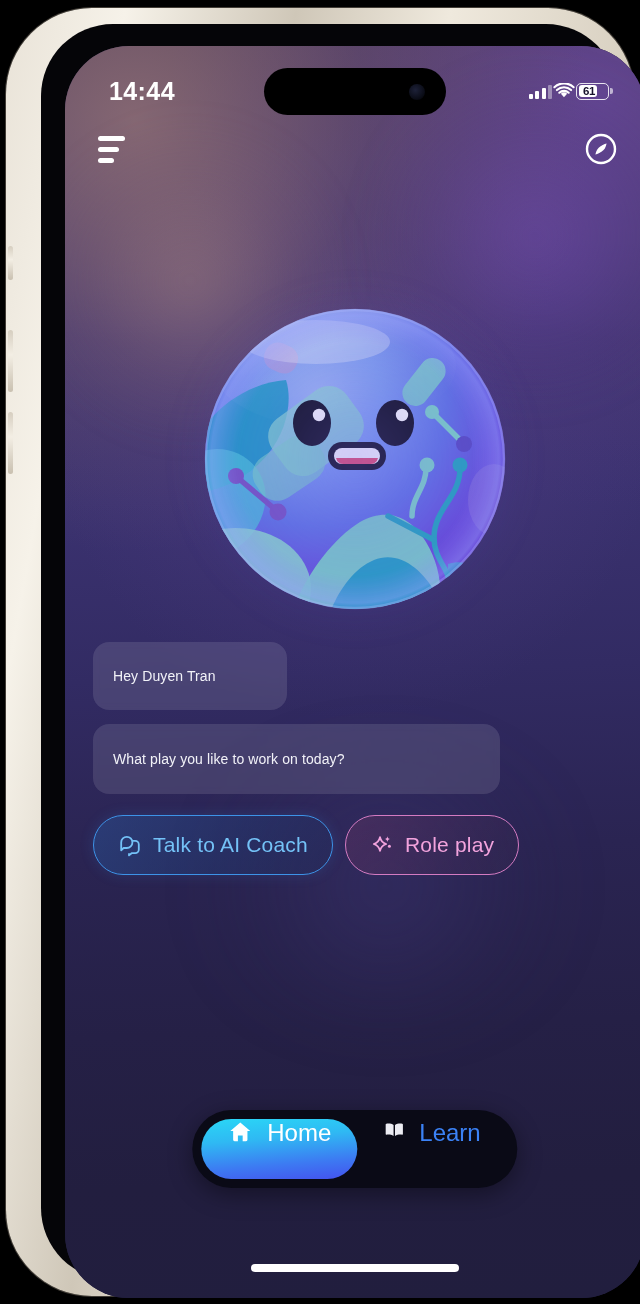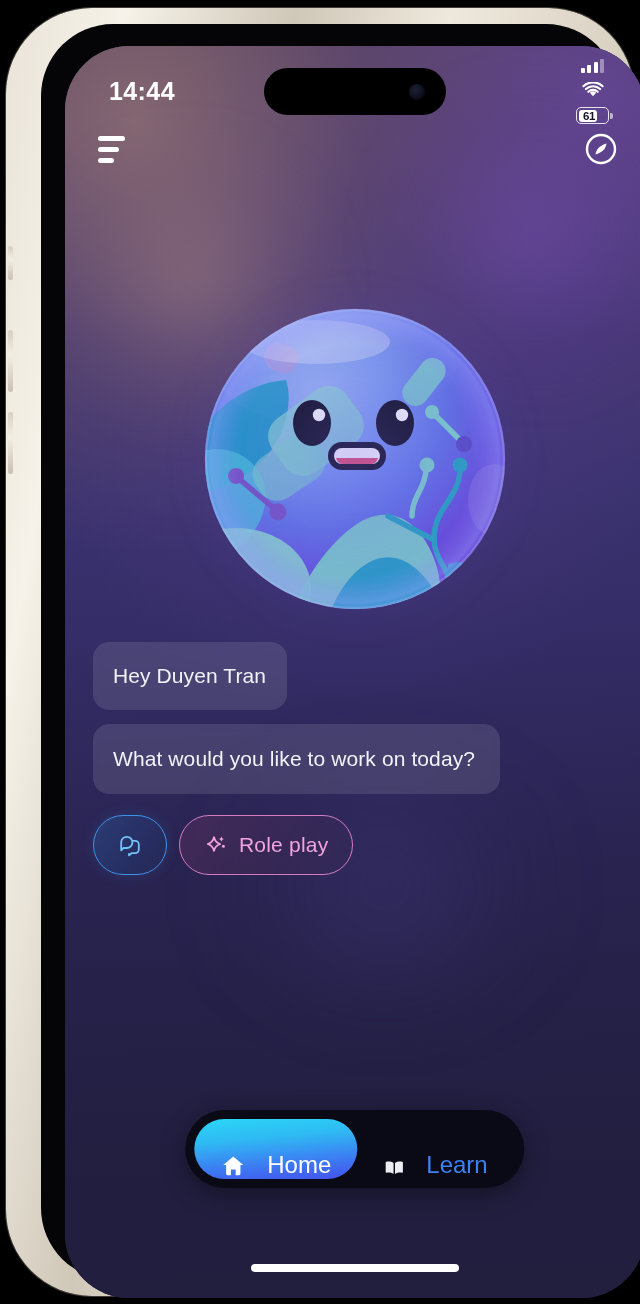--- a/index.html
+++ b/index.html
@@ -138,22 +138,21 @@
   }
   #status-time {
     color: #ffffff;
     font-size: 25px;
     font-weight: 700;
     letter-spacing: 0.4px;
   }
   #status-right {
     display: flex;
     align-items: center;
-    gap: 9px;
-    flex-direction: column;
+    gap: 1px;
   }
   .signal-bars { display: flex; align-items: flex-end; gap: 2.5px; height: 15px; }
   .signal-bars i { display: block; width: 4px; background: #ffffff; border-radius: 1px; }
   .signal-bars i:nth-child(1) { height: 5px; }
   .signal-bars i:nth-child(2) { height: 8px; }
   .signal-bars i:nth-child(3) { height: 11px; }
   .signal-bars i:nth-child(4) { height: 14px; background: rgba(255,255,255,0.40); }
 
   #battery {
     position: relative;
@@ -249,21 +248,21 @@
   }
 
   
   .bubble {
     position: absolute;
     border-radius: 16px;
     display: flex;
     align-items: center;
     box-sizing: border-box;
     color: #f2f2f8;
-    font-size: 21px;
+    font-size: 14px;
     letter-spacing: 0.1px;
     backdrop-filter: blur(3px);
   }
   #bubble-greeting {
     left: 28px;
     top: 596px;
     width: 194px;
     height: 68px;
     padding: 0 20px;
     background: rgba(255,255,255,0.115);
@@ -331,22 +330,22 @@
     display: flex;
     align-items: center;
     padding: 0 9px;
     gap: 4px;
     box-shadow: 0 6px 24px rgba(0,0,0,0.40);
   }
   .nav-item {
     height: 60px;
     border-radius: 30px;
     display: flex;
-    align-items: flex-end;
-    gap: 21px;
+    align-items: flex-start;
+    gap: 14px;
     padding: 0 26px;
     font-size: 24px;
     cursor: pointer;
     box-sizing: border-box;
   }
   #nav-home {
     background: linear-gradient(175deg, #2ad7f6 0%, #2fb9f3 34%, #3d79f2 72%, #4452ee 100%);
     color: #ffffff;
     font-weight: 500;
   }
@@ -504,30 +503,31 @@
           <rect x="130" y="140" width="58" height="28" rx="14" fill="#121220"></rect>
           <rect x="136" y="146" width="46" height="16" rx="8" fill="#ffffff"></rect>
           <path d="M138 156 h42 a8 8 0 0 1 -8 6 h-26 a8 8 0 0 1 -8 -6 Z" fill="#e8506f"></path>
         </svg>
       </div>
 
       <div class="bubble" id="bubble-greeting">
         <span>Hey Duyen Tran</span>
       </div>
       <div class="bubble" id="bubble-prompt">
-        <span>What would you like to work on today?</span>
+        <span>What play you like to work on today?</span>
       </div>
 
       <div id="chips">
 
         <div class="chip" id="chip-talk">
           <svg width="24" height="24" viewBox="0 0 24 24">
             <path d="M3.2 9.4 a5.6 5.6 0 0 1 5.6 -5.6 a5.6 5.6 0 0 1 5.6 5.6 a5.6 5.6 0 0 1 -5.6 5.6 h-3.2 l-2.4 2.3 Z" fill="none" stroke="currentColor" stroke-width="1.8" stroke-linejoin="round"></path>
             <path d="M14.4 7.8 h2.8 a3.6 3.6 0 0 1 3.6 3.6 v5.2 a3.6 3.6 0 0 1 -3.6 3.6 h-3.6 l-2.6 2.2 v-2.2" fill="none" stroke="currentColor" stroke-width="1.8" stroke-linejoin="round"></path>
           </svg>
+          <span>Talk to AI Coach</span>
         </div>
 
         <div class="chip" id="chip-role">
           <svg width="24" height="24" viewBox="0 0 24 24">
             <path d="M10 4.2 C10.9 8.1 12.3 9.8 16.2 11 C12.3 12.2 10.9 13.9 10 17.8 C9.1 13.9 7.7 12.2 3.8 11 C7.7 9.8 9.1 8.1 10 4.2 Z" fill="none" stroke="currentColor" stroke-width="1.8" stroke-linejoin="round"></path>
             <path d="M17.4 3.2 C17.8 5 18.4 5.7 20.2 6.1 C18.4 6.5 17.8 7.2 17.4 9 C17 7.2 16.4 6.5 14.6 6.1 C16.4 5.7 17 5 17.4 3.2 Z" fill="currentColor"></path>
             <circle cx="19.4" cy="13.2" r="1.5" fill="currentColor"></circle>
           </svg>
           <span>Role play</span>
         </div>

